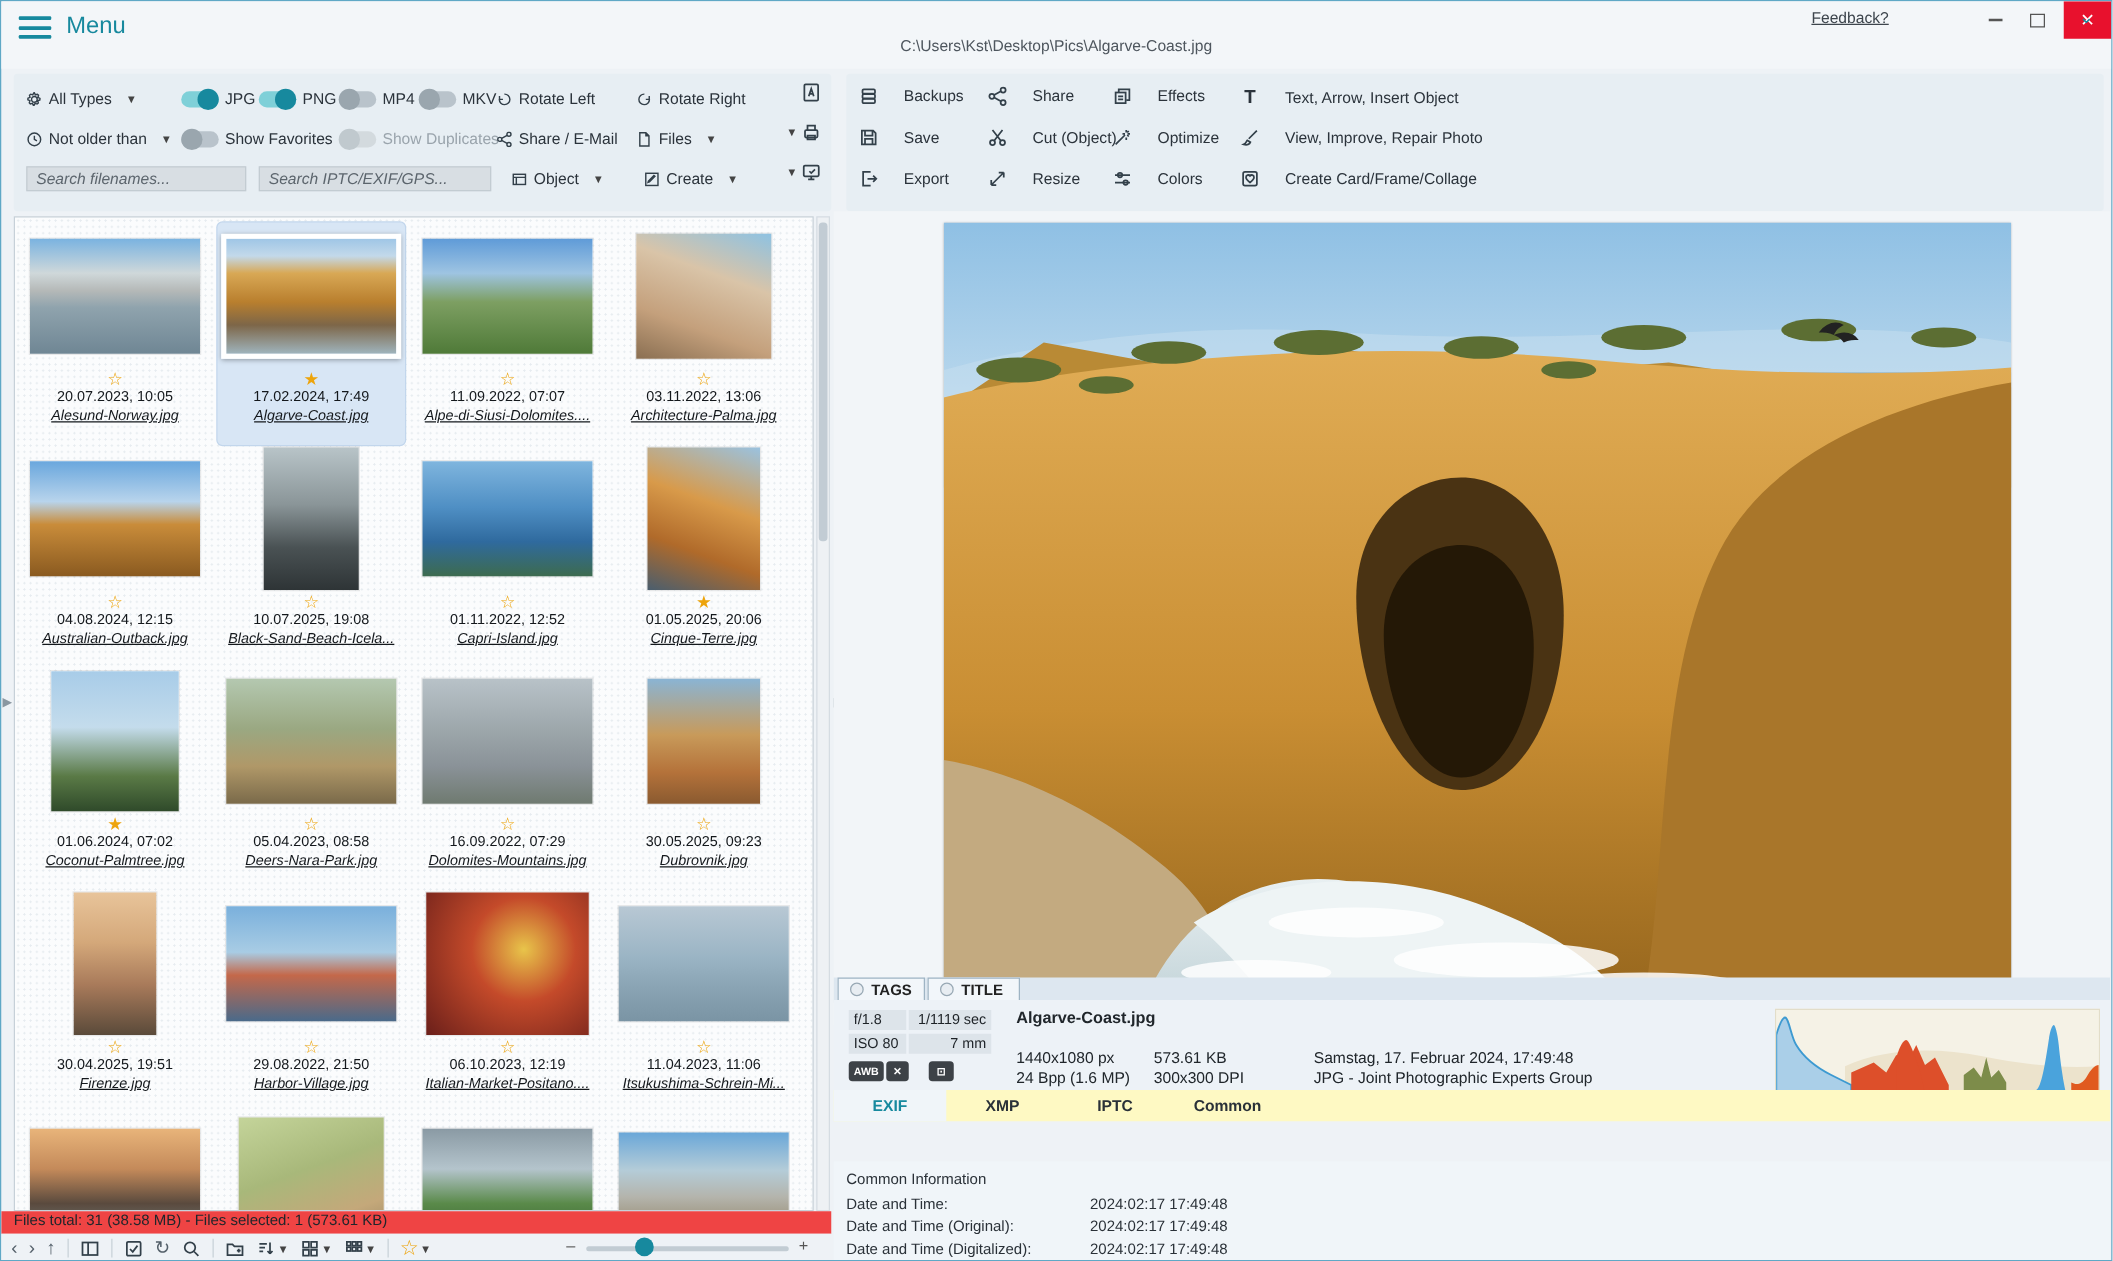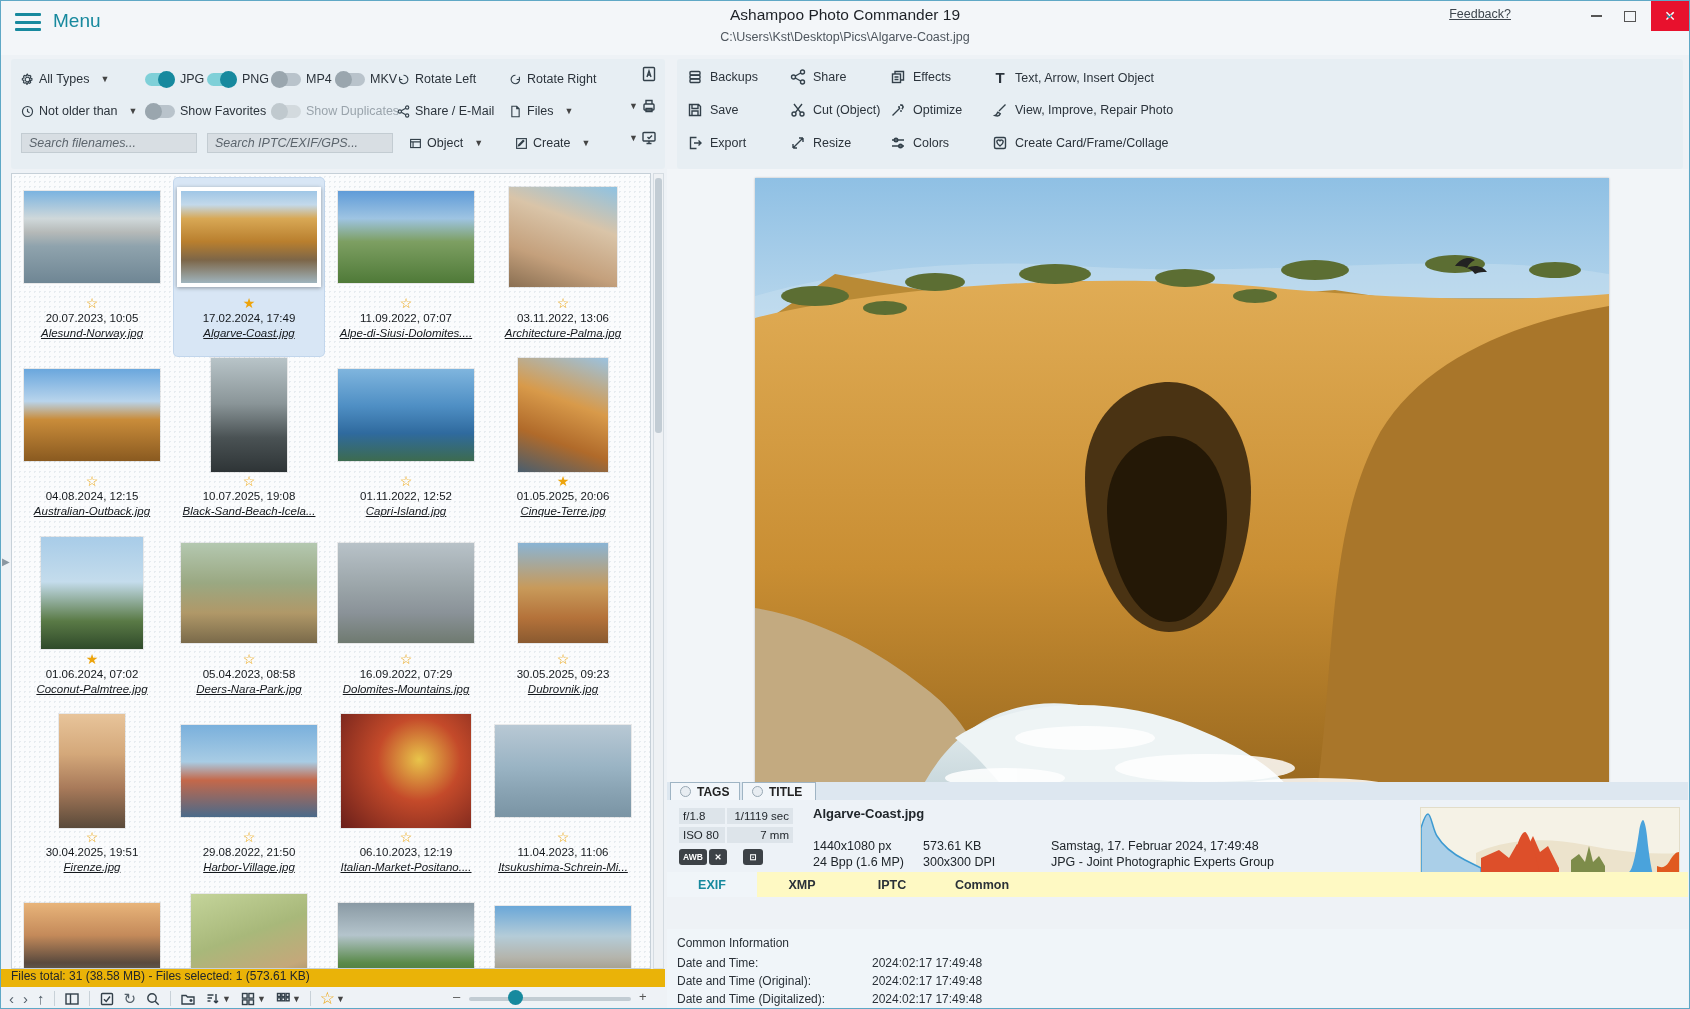--- a/index.html
+++ b/index.html
@@ -27,42 +27,42 @@
   .caret{font-size:9px;color:#444;margin-left:6px;}
   .toggle{width:30px;height:13px;border-radius:7px;background:#b9c3cb;position:relative;flex:0 0 auto;}
   .toggle i{position:absolute;top:-2px;left:0;width:17px;height:17px;border-radius:50%;background:#9aa6ae;}
   .toggle.on{background:#7fd0d8;}
   .toggle.on i{left:13px;background:#17899e;}
   .toggle.dis{background:#d3dade;}
   .toggle.dis i{background:#c0c9ce;}
   .dim{color:#9aa4ac;}
   .search-box{height:20px;background:#d8dee3;border:1px solid #c3ccd2;color:#5c656d;font-style:italic;font-size:12.5px;display:flex;align-items:center;padding:0 7px;box-sizing:border-box;}
   .rt{position:absolute;left:676px;top:58px;right:6px;height:110px;background:#e7eef3;border-radius:3px;}
-  .rt .item{position:absolute;display:flex;align-items:center;gap:7px;font-size:12.5px;color:#2b333b;cursor:pointer;white-space:nowrap;}
+  .rt .item{position:absolute;display:flex;align-items:center;gap:20px;font-size:12.5px;color:#2b333b;cursor:pointer;white-space:nowrap;}
   .ic{width:16px;height:16px;flex:0 0 auto;stroke:#33404a;fill:none;stroke-width:1.4;}
   .ic.sm{width:13px;height:13px;}
   
   .side-ic{position:absolute;display:flex;align-items:center;gap:3px;cursor:pointer;}
   
   .grid-wrap{position:absolute;left:10px;top:172px;width:640px;height:796px;background:#fbfcfd;border:1px solid #c6d0d8;box-sizing:border-box;overflow:hidden;background-image:radial-gradient(#e7ecf0 1px,transparent 1px);background-size:5px 5px;}
   .grid{position:absolute;left:2px;top:4px;display:grid;grid-template-columns:repeat(4,157px);grid-auto-rows:178px;}
   .cell{position:relative;width:150px;margin:0 3px;text-align:center;cursor:pointer;border-radius:4px;}
   .cell .imgarea{height:118px;display:flex;align-items:center;justify-content:center;}
   .cell img,.thumb-art{display:block;}
   .thumb-art{box-shadow:0 0 0 1px rgba(0,0,0,.08);}
   .cell.sel{background:#d8e6f5;box-shadow:0 0 0 1px #c2d6ec;}
   .cell.sel .thumb-art{border:4px solid #fff;box-shadow:0 1px 4px rgba(0,0,0,.35);}
   .t-star{font-size:14px;line-height:15px;color:#eda40c;}
   .t-date{font-size:11.5px;line-height:15px;color:#14181c;}
   .t-name{font-size:11.5px;line-height:14px;color:#14181c;font-style:italic;text-decoration:underline;white-space:nowrap;overflow:hidden;text-overflow:ellipsis;padding:0 2px;}
   .vscroll{position:absolute;left:652px;top:172px;width:11px;height:796px;background:#eef1f4;border:1px solid #d5dce2;box-sizing:border-box;}
   .vscroll i{position:absolute;left:1px;top:4px;width:7px;height:255px;background:#c2ccd4;border-radius:3px;}
   .split-arrow{position:absolute;font-size:10px;color:#8a97a1;top:555px;cursor:pointer;}
   
-  .statusbar{position:absolute;left:0;top:968px;width:664px;height:18px;font-size:12px;color:#21262b;padding-left:10px;box-sizing:border-box;background:#eab308;}
+  .statusbar{position:absolute;left:0;top:968px;width:664px;height:18px;font-size:12px;color:#21262b;padding-left:10px;box-sizing:border-box;background:#ef4444;}
   .bbar{position:absolute;left:0;top:986px;width:664px;height:23px;display:flex;align-items:center;gap:9px;padding-left:8px;box-sizing:border-box;color:#4b565f;background:#eef2f6;}
   .bbar .g{font-size:15px;line-height:18px;cursor:pointer;color:#55616b;}
   .bbar .sep{width:1px;height:15px;background:#c8d1d8;}
   .bbar .caret{margin-left:1px;}
   .zoom-track{position:absolute;left:468px;top:996px;width:162px;height:4px;background:#c2ccd3;border-radius:2px;cursor:pointer;}
   .zoom-knob{position:absolute;left:507px;top:989px;width:15px;height:15px;border-radius:50%;background:#17899e;cursor:pointer;}
   .zoom-minus{position:absolute;left:452px;top:988px;font-size:13px;color:#555;}
   .zoom-plus{position:absolute;left:638px;top:988px;font-size:13px;color:#555;}
   
   .viewer{position:absolute;left:666px;top:168px;right:1px;height:651px;background:#f2f5f8;}
@@ -230,21 +230,20 @@
 
 <div class="window">
 
   <div class="titlebar">
     <div class="hamburger">
         <span></span>
         <span></span>
         <span></span>
       </div>
     <div class="menu-label">Menu</div>
-    <div class="app-title">Ashampoo Photo Commander 19</div>
     <div class="app-path">C:\Users\Kst\Desktop\Pics\Algarve-Coast.jpg</div>
     <div class="feedback">Feedback?</div>
     <div class="winbtn btn-min">
         <i></i>
       </div>
     <div class="winbtn btn-max">
         <i></i>
       </div>
     <div class="winbtn btn-close">✕</div>
   </div>

